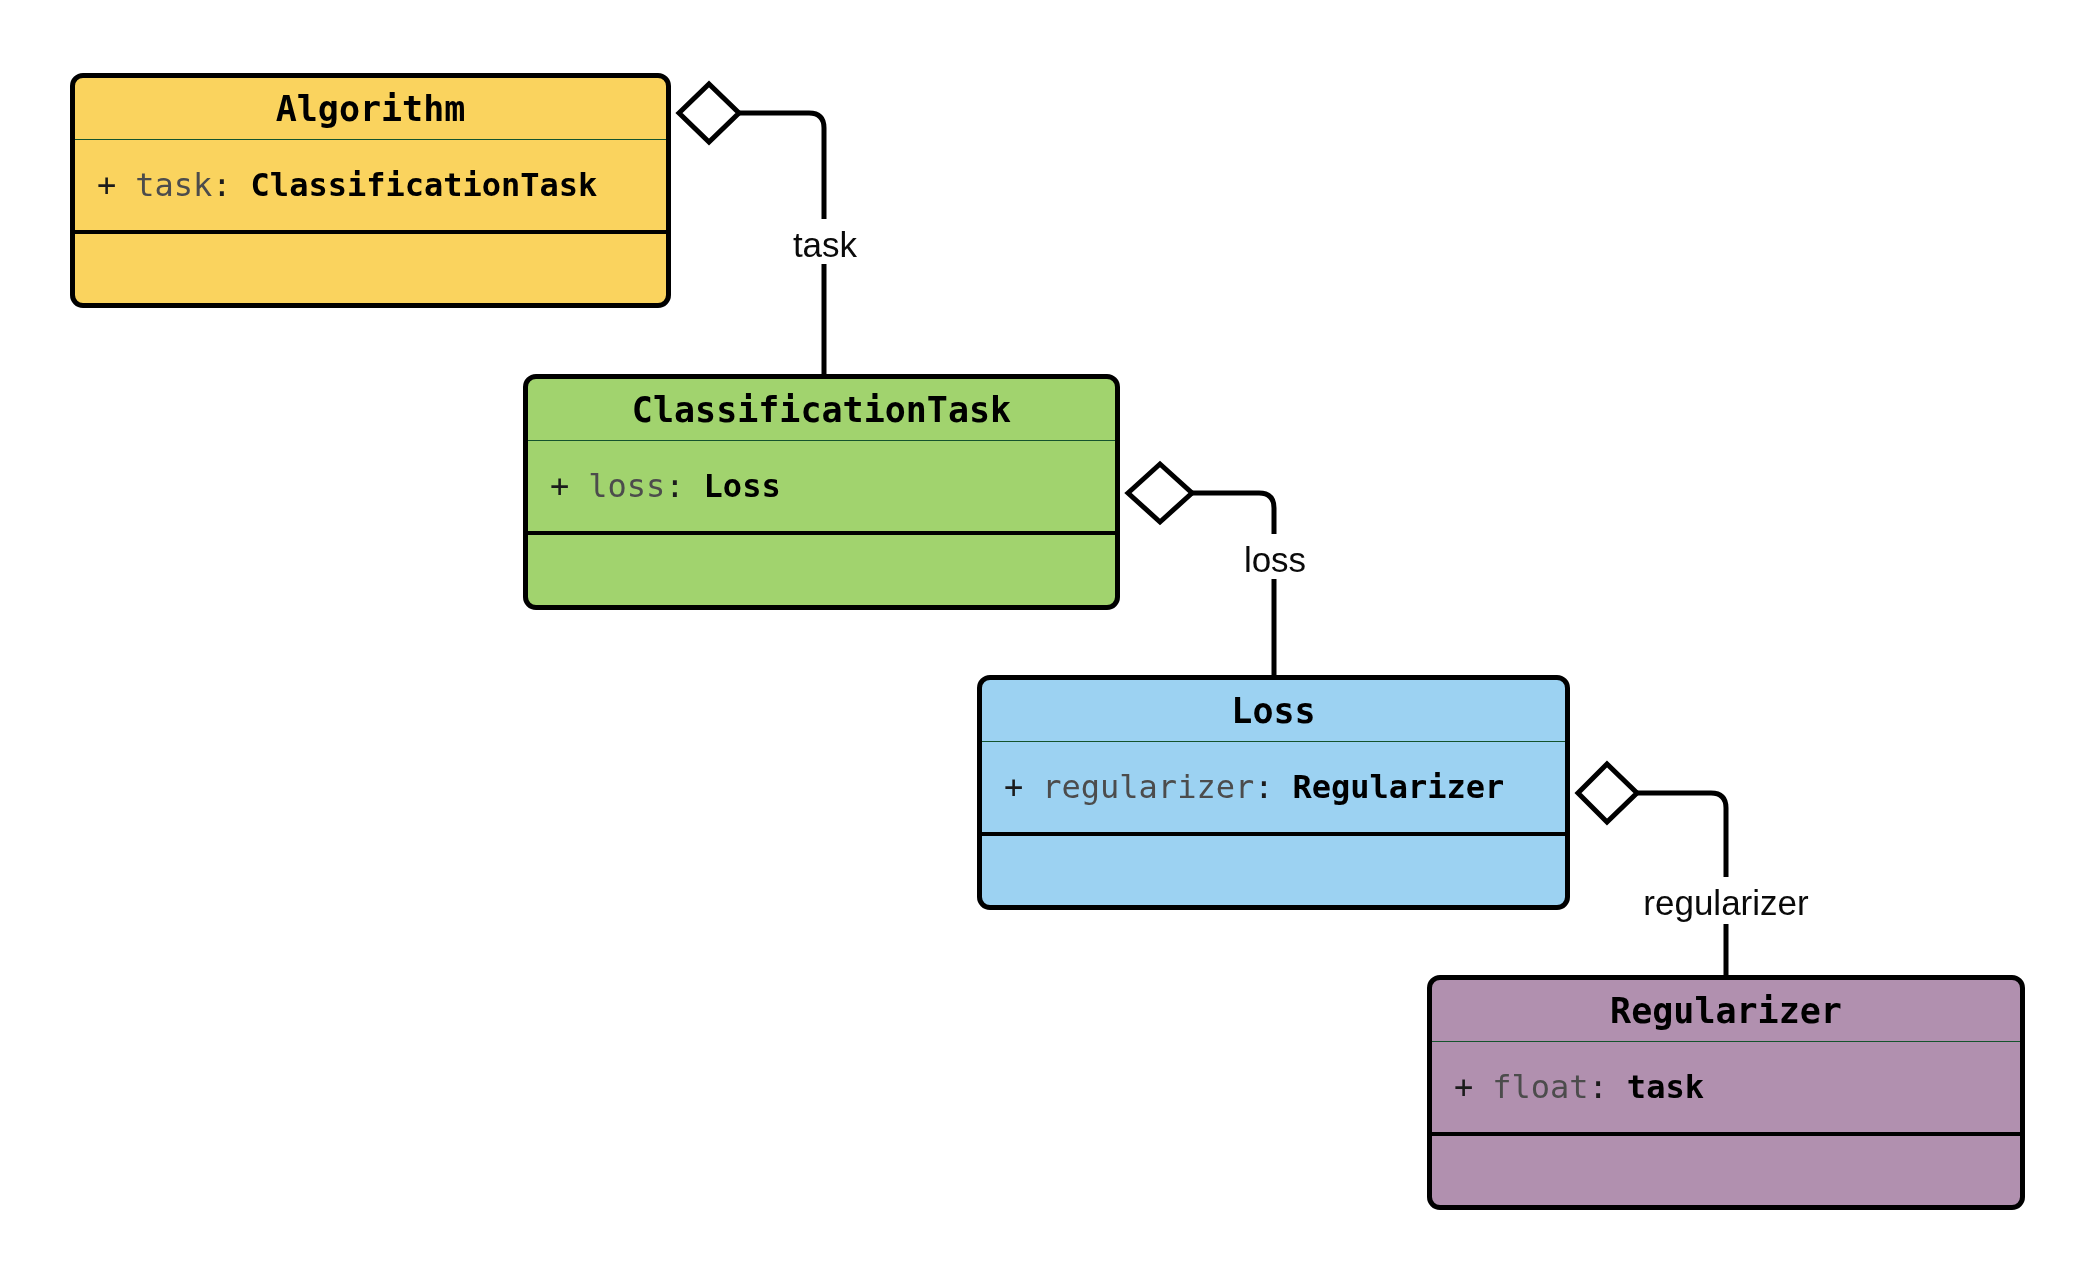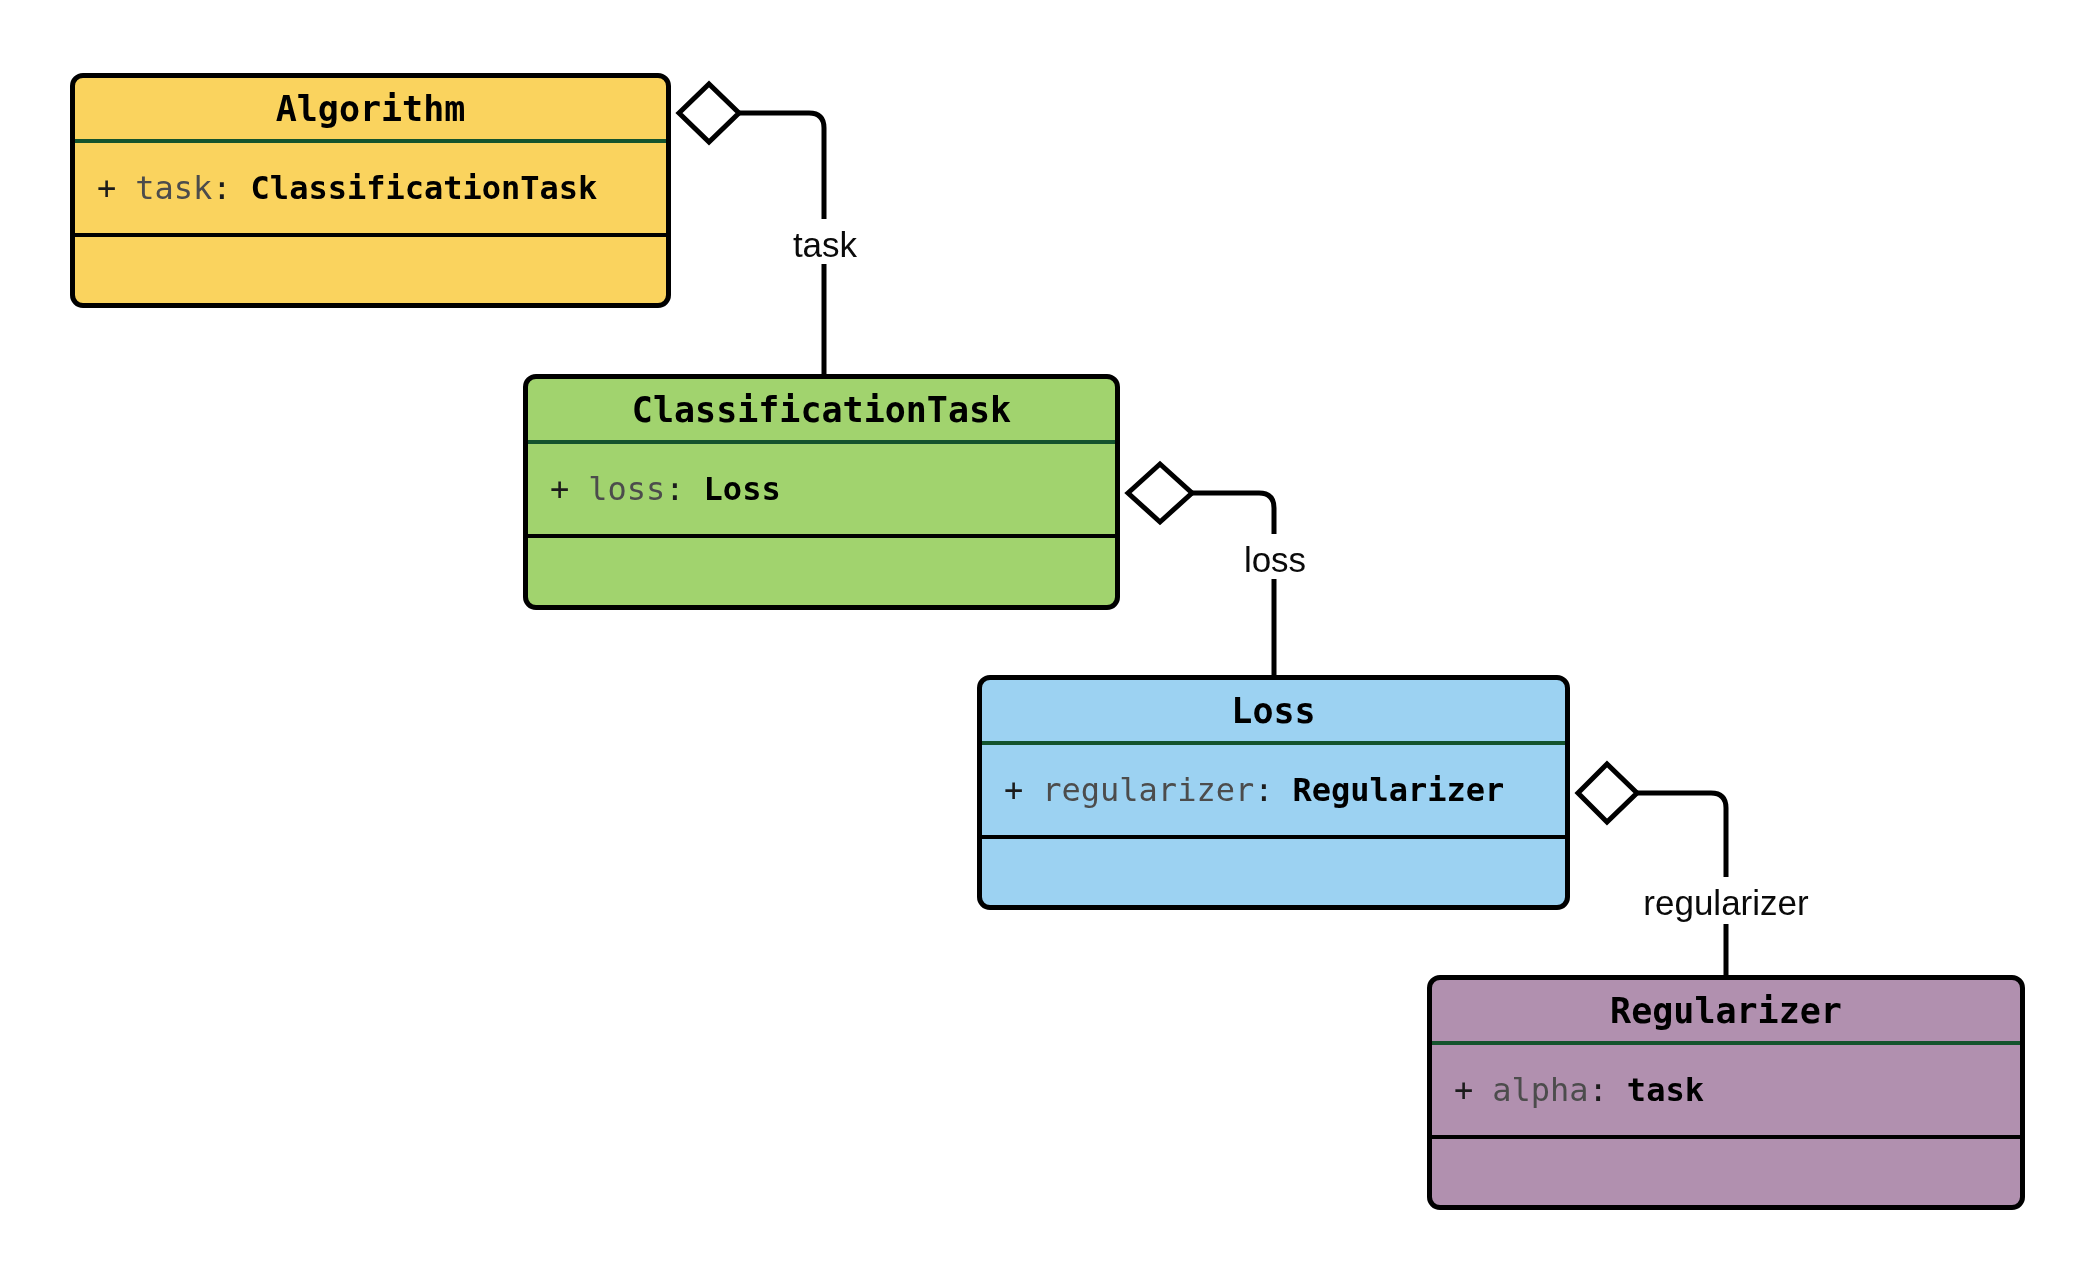--- a/index.html
+++ b/index.html
@@ -22,21 +22,21 @@
     box-sizing: border-box;
     border: 5px solid #000000;
     border-radius: 13px;
     display: flex;
     flex-direction: column;
     overflow: hidden;
   }
   .uml-row-title {
     height: 61px;
     flex: 0 0 61px;
-    border-bottom: 4px solid #14532d;
+    border-bottom: 1px solid #14532d;
     display: flex;
     align-items: center;
     justify-content: center;
     font-weight: bold;
     font-size: 35px;
     color: #000000;
     letter-spacing: 0px;
   }
   .uml-row-attr {
     height: 90px;
@@ -116,21 +116,21 @@
     <div class="uml-row-title">Loss</div>
     <div class="uml-row-attr">
       <span class="attr-vis">+</span><span class="attr-name">regularizer</span><span class="attr-colon">:</span><span class="attr-type">Regularizer</span>
     </div>
     <div class="uml-row-empty"></div>
   </div>
 
   <div class="uml-class" id="class-regularizer" style="background: rgb(177, 144, 175);">
     <div class="uml-row-title">Regularizer</div>
     <div class="uml-row-attr">
-      <span class="attr-vis">+</span><span class="attr-name">alpha</span><span class="attr-colon">:</span><span class="attr-type">task</span>
+      <span class="attr-vis">+</span><span class="attr-name">float</span><span class="attr-colon">:</span><span class="attr-type">task</span>
     </div>
     <div class="uml-row-empty"></div>
   </div>
 
   <svg id="edges-overlay" viewBox="0 0 2100 1286" xmlns="http://www.w3.org/2000/svg">
 
     <g>
       <path class="edge-path" d="M 739 113 L 809 113 Q 824 113 824 128 L 824 376"></path>
       <polygon class="edge-diamond" points="679,113 709,84 739,113 709,142"></polygon>
       <rect class="edge-label-bg" x="788" y="219" width="74" height="45"></rect>

